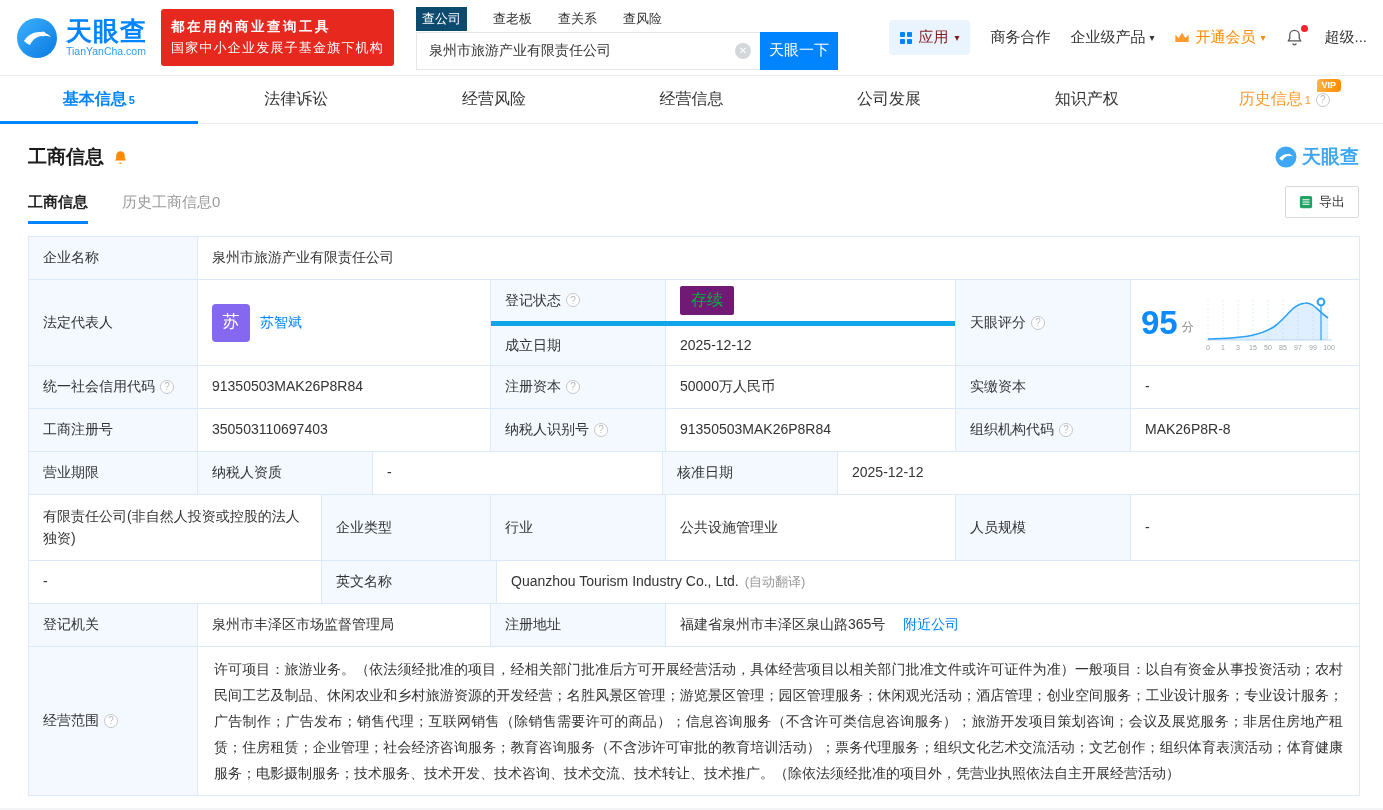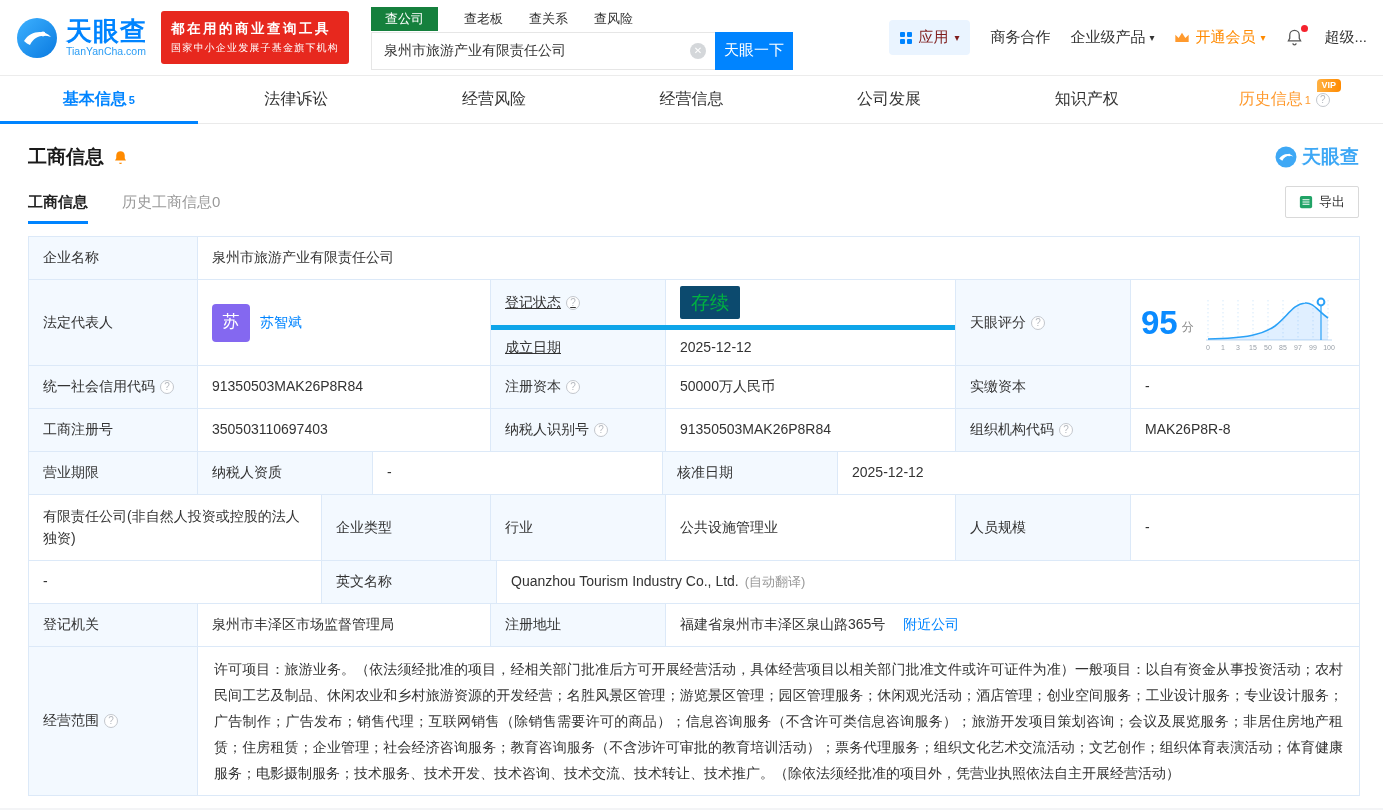--- a/index.html
+++ b/index.html
@@ -10,25 +10,25 @@
   }
   [data-interactable="true"] { cursor: pointer; }
 
   
   .topbar { display:flex; align-items:center; height:76px; padding:0 16px; border-bottom:1px solid #ececec; gap:14px; }
   .logo { display:flex; align-items:center; gap:8px; }
   .logo-cn { font-size:26px; font-weight:bold; color:#0084ff; line-height:1.05; letter-spacing:1px; }
   .logo-en { font-size:10.5px; color:#2b9df5; }
   .promo { background:#e7281e; color:#fff; border-radius:3px; padding:8px 10px; line-height:1.55; }
   .promo-l1 { font-size:13.5px; font-weight:bold; letter-spacing:2.5px; }
-  .promo-l2 { font-size:10px; letter-spacing:1.2px; }
+  .promo-l2 { font-size:13px; letter-spacing:1.2px; }
   .search-area { display:flex; flex-direction:column; margin-left:8px; }
   .search-tabs { display:flex; align-items:center; gap:26px; font-size:13px; height:26px; }
   .stab { color:#333; }
-  .stab.active { background:#15803d; color:#fff; padding:3px 14px; }
+  .stab.active { background:#0c4a6e; color:#fff; padding:3px 6px; }
   .search-row { display:flex; }
   .input-wrap { position:relative; width:344px; height:38px; border:1px solid #e6e6e6; border-right:none; display:flex; align-items:center; background:#fff; }
   .input-wrap input { border:none; outline:none; width:100%; font-size:14px; padding:0 32px 0 12px; color:#333; font-family:inherit; }
   .clear-ic { position:absolute; right:9px; width:16px; height:16px; border-radius:50%; background:#d4d7da; color:#fff; font-size:10px; display:flex; align-items:center; justify-content:center; }
   .search-btn { width:78px; height:38px; background:#0084ff; color:#fff; border:none; font-size:15px; font-family:inherit; }
   .top-right { margin-left:auto; display:flex; align-items:center; gap:20px; font-size:15px; white-space:nowrap; color:#333; }
   .app-pill { background:#eaf4ff; color:#7f1d1d; border-radius:4px; padding:8px 11px; display:flex; align-items:center; gap:6px; }
   .grid-ic { display:inline-grid; grid-template-columns:5px 5px; grid-gap:2px; }
   .grid-ic i { width:5px; height:5px; background:#0084ff; border-radius:1px; }
   .caret { font-size:10px; }
@@ -73,26 +73,26 @@
   .c-l2 { width:175px; flex:none; }
   .c-v2 { width:290px; flex:none; }
   .c-l3 { width:175px; flex:none; }
   .c-v3 { flex:1; }
   .h43 { height:43px; }
   .h66 { height:66px; }
   .h86 { height:86px; }
   .mid { width:465px; flex:none; display:flex; flex-direction:column; border-right:1px solid #dce9f8; }
   .mid .subrow { display:flex; flex:1; }
   .mid .subrow + .subrow { border-top:5px solid #0ea5e9; }
-  .mid .lab { width:175px; flex:none;text-decoration:underline; }
+  .mid .lab { width:175px; flex:none; }
   .mid .val { width:290px; flex:none; border-right:none; }
   .link { color:#0084ff; }
   .avatar { width:38px; height:38px; border-radius:4px; background:#8468f0; color:#fff; font-size:17px; display:flex; align-items:center; justify-content:center; flex:none; }
   .rep-name { margin-left:10px; }
-  .badge-green { color:#00b241; background:#0c4a6e; padding:2px 11px; border-radius:2px; font-size:19px; }
+  .badge-green { color:#00b241; background:#701a75; padding:2px 11px; border-radius:2px; font-size:16px; }
   .score-cell { gap:2px; padding:4px 10px; }
   .score-num { color:#0b8bff; font-size:33px; font-weight:bold; line-height:1; }
   .score-unit { color:#888; font-size:12px; margin:10px 6px 0 2px; }
   .gray-note { color:#999; margin-left:6px; font-size:13px; }
   .scope-cell { display:block; padding:9px 16px; line-height:26px; text-align:justify; }
   .dash { color:#333; }
 
   .footer-strip { height:12px; background:#f3f4f6; margin-top:2px; }
 </style>
 </head>

